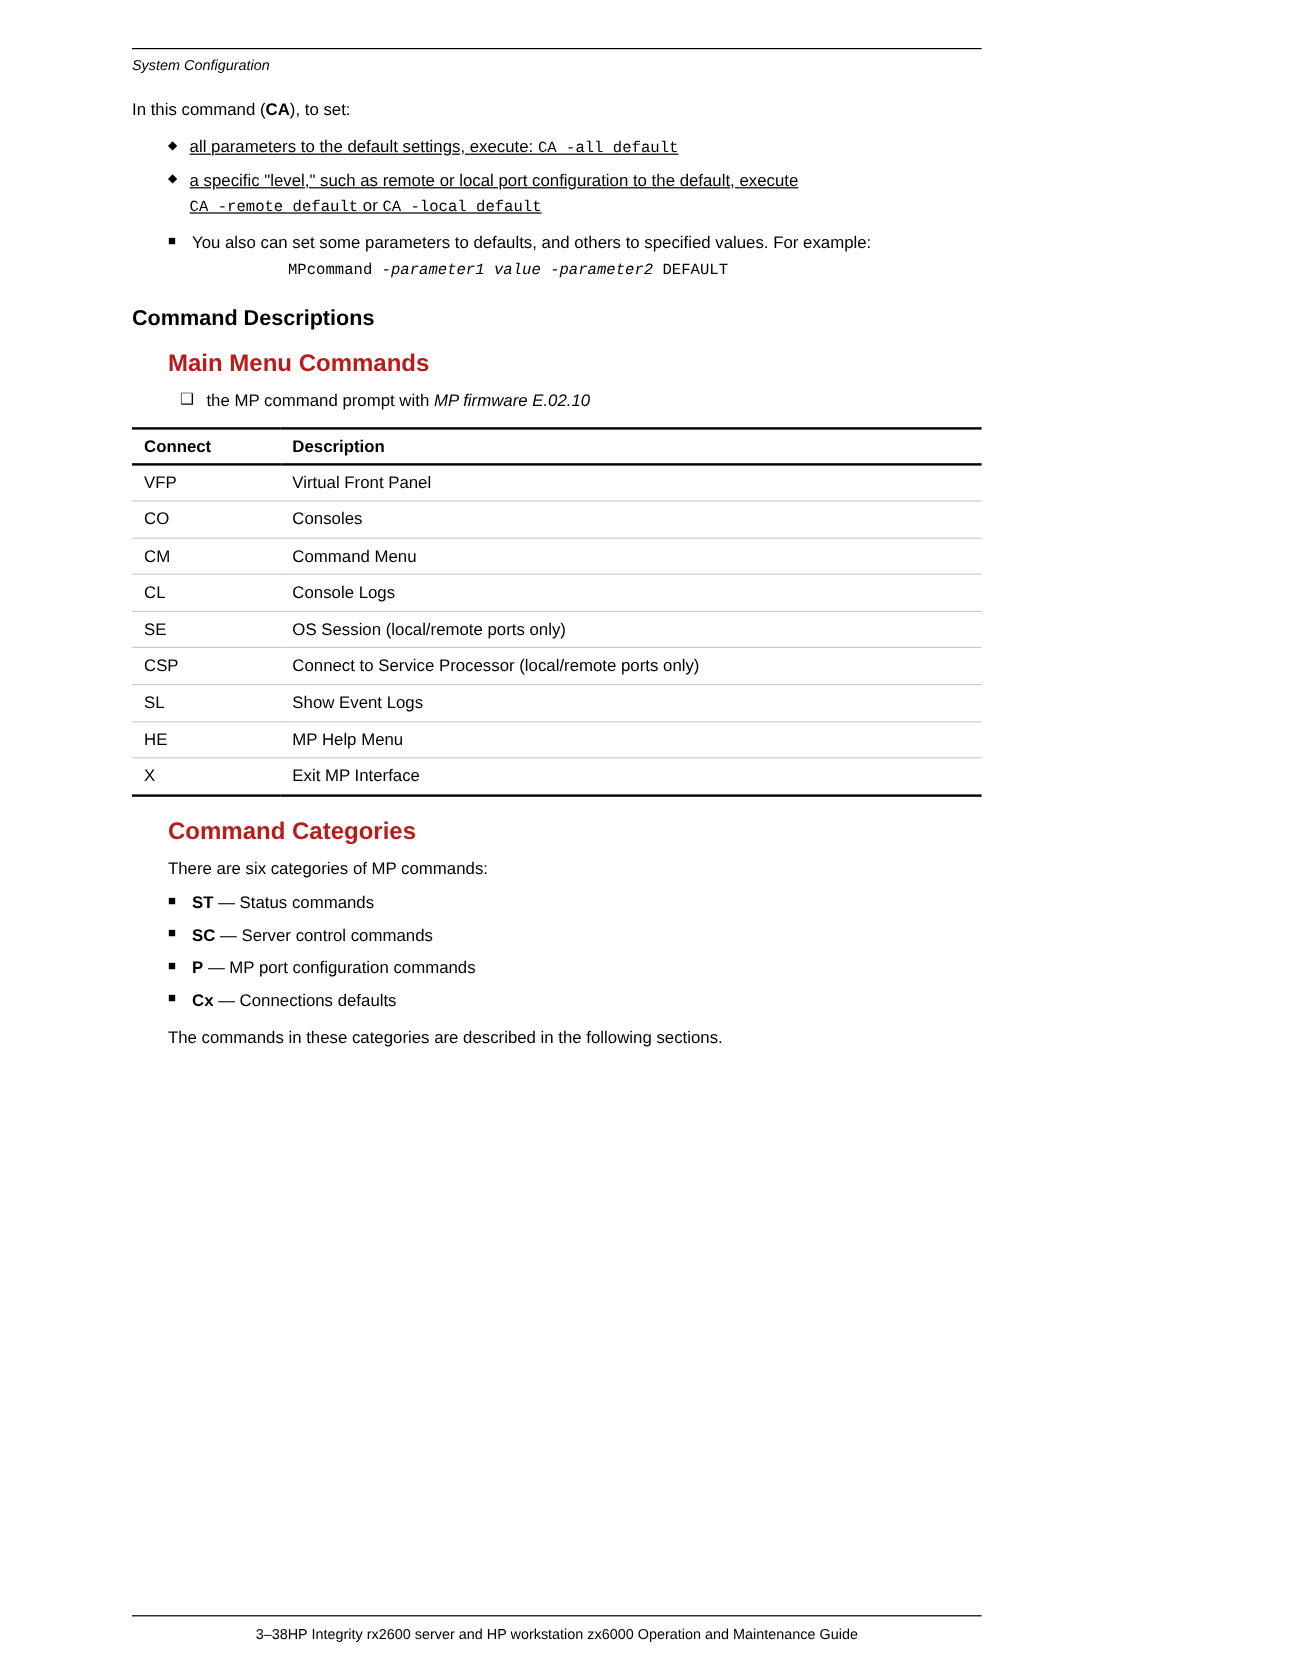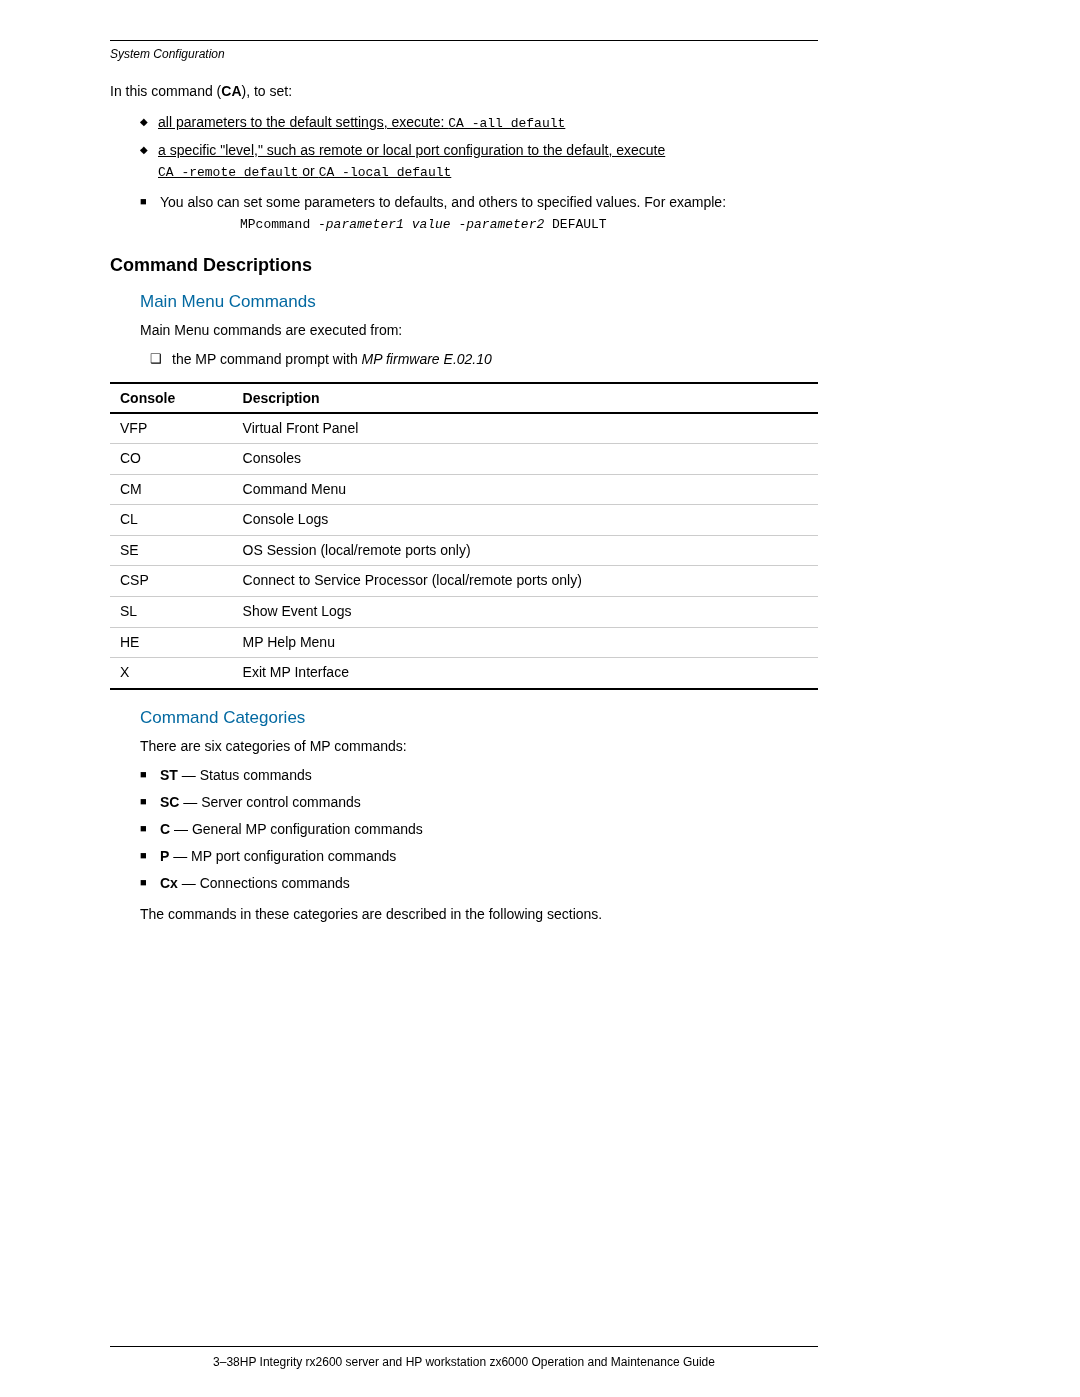--- a/index.html
+++ b/index.html
@@ -94,24 +94,24 @@
       font-size: 13px;
       margin: 6px 0 6px 80px;
     }
     .section-heading {
       font-size: 18px;
       font-weight: bold;
       margin: 20px 0 12px 0;
       color: #000;
     }
     .subsection-heading {
-      font-size: 17px;
-      font-weight: normal;
+      font-size: 20px;
+      font-weight: bold;
       margin: 16px 0 8px 30px;
-      color: #0369a1;
+      color: #b91c1c;
     }
     .para {
       margin-bottom: 8px;
       line-height: 1.5;
     }
     .command-table {
       width: 100%;
       border-collapse: collapse;
       margin: 12px 0 18px 0;
     }
@@ -180,32 +180,31 @@
     <li>
       You also can set some parameters to defaults, and others to specified values. For example:<br>
       <span class="code-block">MPcommand <i>-parameter1 value -parameter2</i> DEFAULT</span>
     </li>
   </ul>
 
   <h2 class="section-heading">Command Descriptions</h2>
 
   <h3 class="subsection-heading">Main Menu Commands</h3>
 
-  <p class="para" style="margin-left:30px;">Main Menu commands are executed from:</p>
 
   <ul class="checkbox-list">
     <li>
       the MP command prompt with <i>MP firmware E.02.10</i>
     </li>
   </ul>
 
   <table class="command-table">
     <thead>
       <tr>
-        <th>Console</th>
+        <th>Connect</th>
         <th>Description</th>
       </tr>
     </thead>
     <tbody id="command-table-body">
     <tr>
           <td>VFP</td>
           <td>Virtual Front Panel</td>
         </tr>
         <tr>
           <td>CO</td>
@@ -242,23 +241,22 @@
       </tbody>
   </table>
 
   <h3 class="subsection-heading">Command Categories</h3>
 
   <p class="para" style="margin-left:30px;">There are six categories of MP commands:</p>
 
   <ul class="square-bullet-list" id="categories-list">
   <li><b>ST</b><span> — Status commands</span></li>
       <li><b>SC</b><span> — Server control commands</span></li>
-      <li><b>C</b><span> — General MP configuration commands</span></li>
       <li><b>P</b><span> — MP port configuration commands</span></li>
-      <li><b>Cx</b><span> — Connections commands</span></li>
+      <li><b>Cx</b><span> — Connections defaults</span></li>
     </ul>
 
   <p class="para" style="margin-left:30px; margin-top:8px;">The commands in these categories are described in the following sections.</p>
 
   <hr class="footer-rule">
   <div class="footer">
     <span>3–38</span>
     <span>HP Integrity rx2600 server and HP workstation zx6000 Operation and Maintenance Guide</span>
   </div>
 

